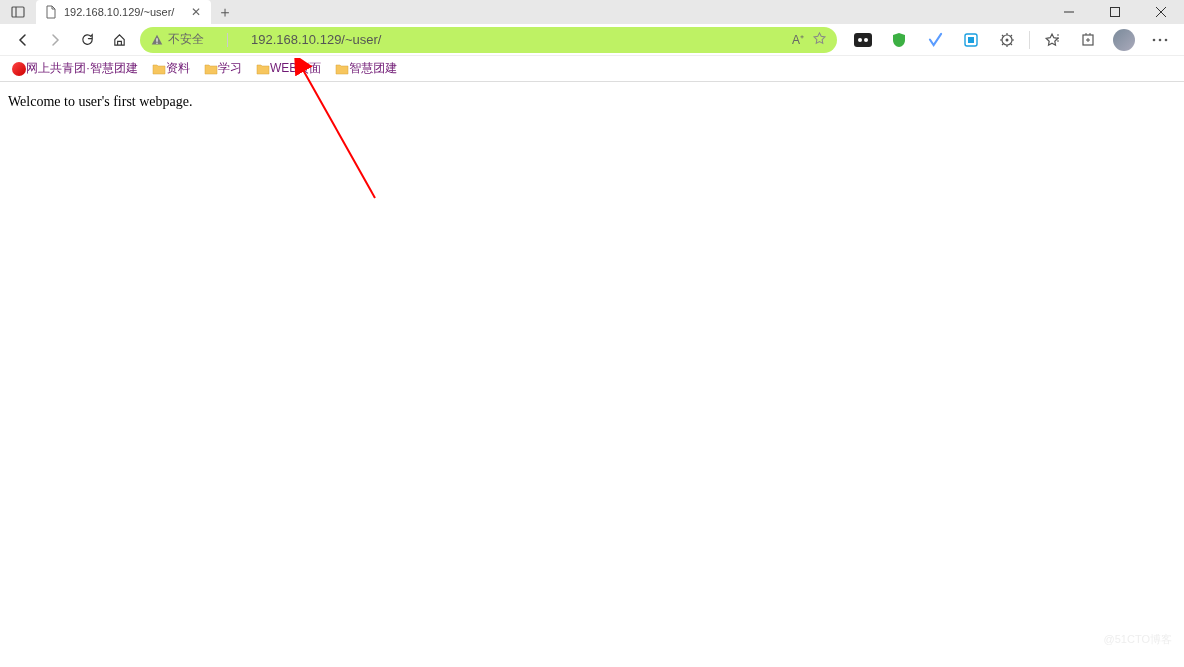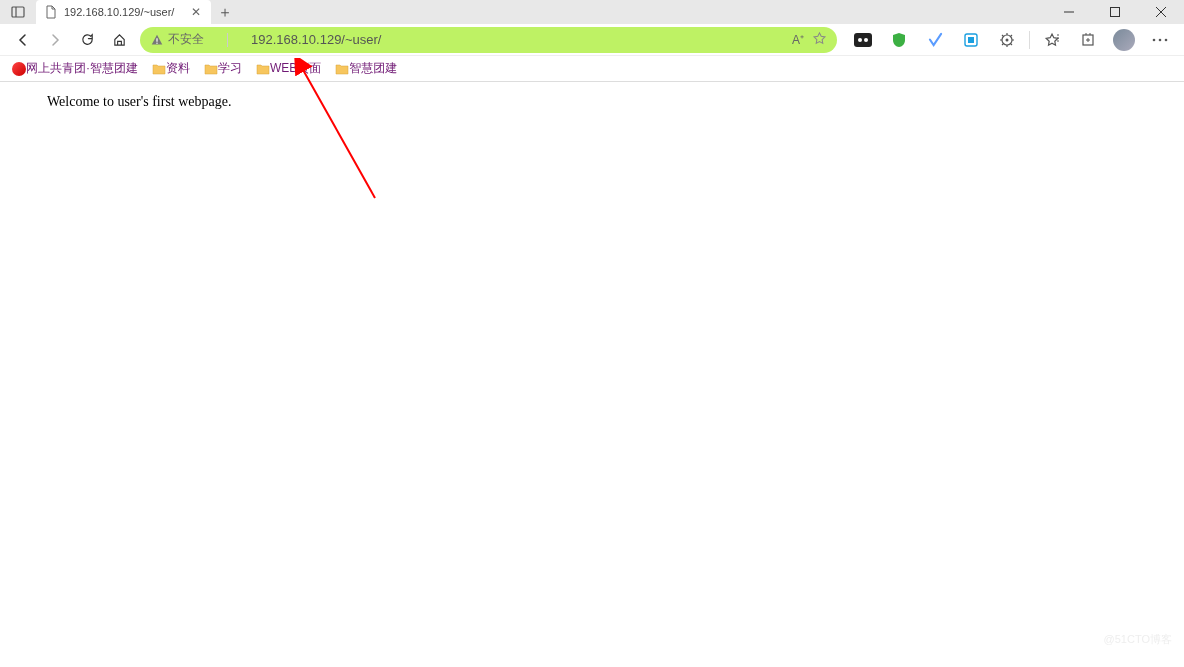--- a/index.html
+++ b/index.html
@@ -24,21 +24,21 @@
     .url { font-size: 13px; color: #555; flex: 1; }
     .addr-icons { display: flex; gap: 8px; align-items: center; color: #666; }
     .right-icons { display: flex; gap: 4px; align-items: center; padding-left: 4px; }
     .right-icons .tool-btn { width: 32px; }
 
     .bookmarks { height: 26px; background: #fff; display: flex; align-items: center; padding: 0 8px; gap: 6px; border-bottom: 1px solid #ddd; }
     .bm-item { display: flex; align-items: center; padding: 2px 4px; font-size: 12px; color: #701a75; }
     .folder-icon { width: 14px; height: 12px; }
     .red-icon { width: 14px; height: 14px; background: linear-gradient(135deg, #ff4444, #cc0000); border-radius: 50%; }
 
-    .content { padding: 12px 8px; font-size: 14px; color: #000; font-family: "Times New Roman", serif; margin-left: 39px; }
+    .content { padding: 12px 8px; font-size: 14px; color: #000; font-family: "Times New Roman", serif; }
 
     .arrow-overlay { position: absolute; top: 58px; left: 290px; pointer-events: none; }
 
     .watermark { position: absolute; bottom: 20px; right: 12px; font-size: 11px; color: #eee; }
 
     .avatar { width: 22px; height: 22px; border-radius: 50%; background: linear-gradient(135deg, #7a8a9a, #aab); }
 
     .vsep { width: 1px; height: 18px; background: #ddd; margin: 0 2px; }
   </style>
 </head>

